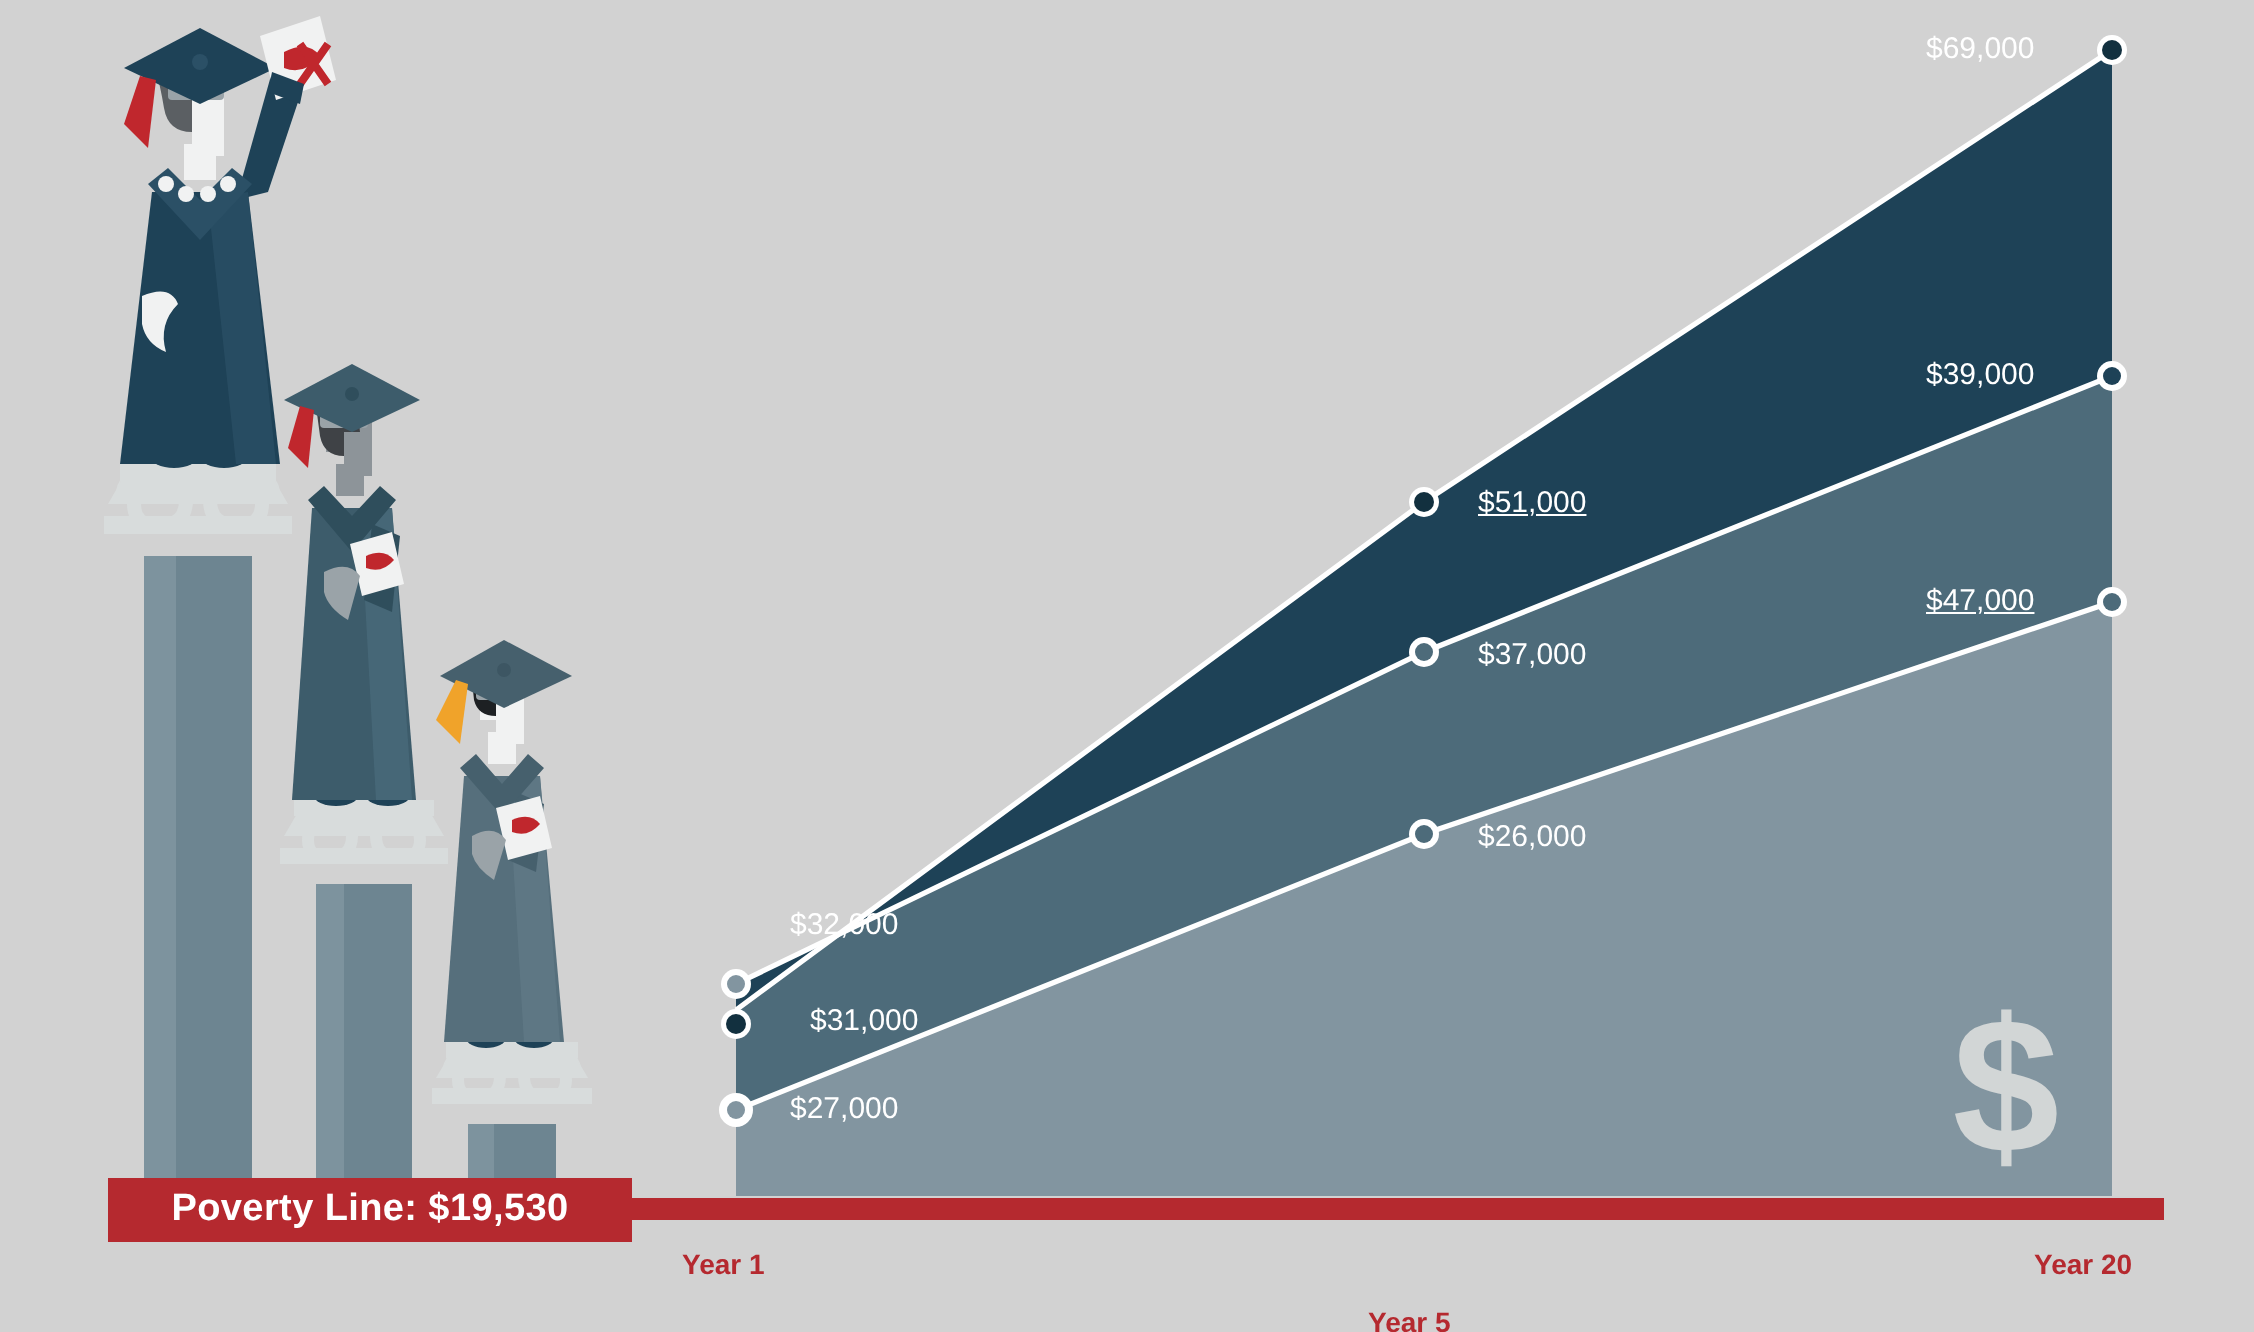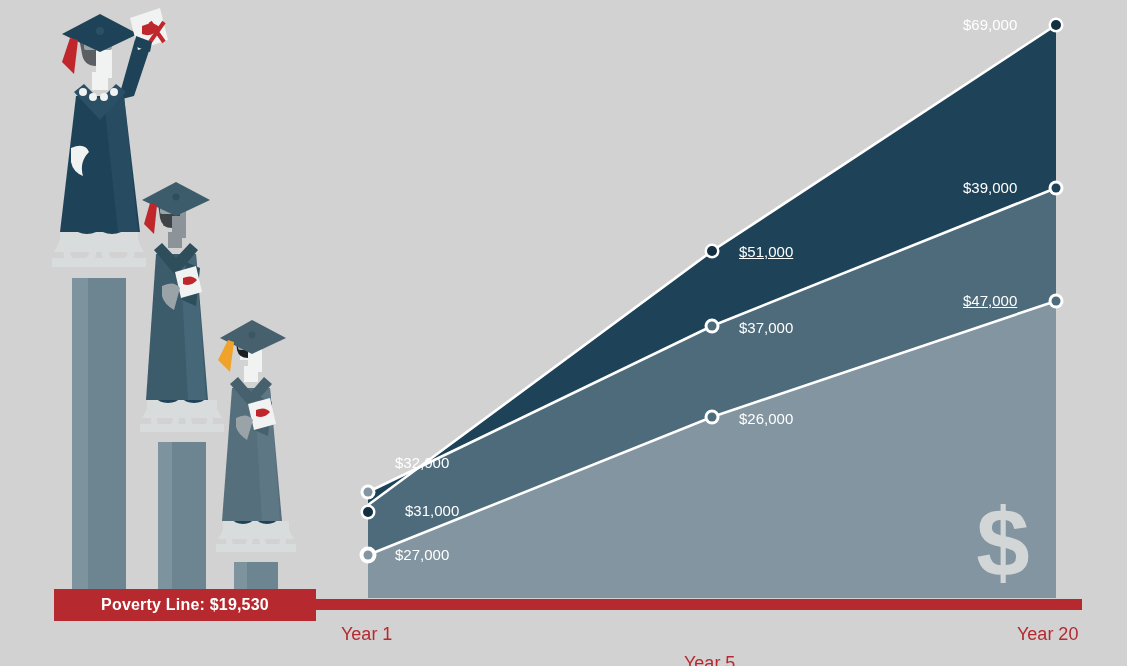--- a/index.html
+++ b/index.html
@@ -20,26 +20,26 @@
   .pt-label{
     position:absolute;color:#ffffff;font-size:15px;white-space:nowrap;
     font-family:"Liberation Sans", sans-serif;
   }
 
   .poverty-banner{
     position:absolute;left:54px;top:589px;width:262px;height:32px;
     background:#b5292f;display:flex;align-items:center;justify-content:center;
   }
   .poverty-banner span{
-    color:#ffffff;font-size:16px;font-weight:bold;letter-spacing:.2px;white-space:nowrap;
+    color:#ffffff;font-size:19px;font-weight:bold;letter-spacing:.2px;white-space:nowrap;
   }
   .poverty-rule{position:absolute;left:316px;top:599px;width:766px;height:11px;background:#b5292f;}
 
   .year-label{
-    position:absolute;top:624px;color:#b5292f;font-size:18px;font-weight:normal;
+    position:absolute;top:624px;color:#b5292f;font-size:14px;font-weight:bold;
     white-space:nowrap;
   }
 </style>
 </head>
 <body>
 
 <div id="stage">
 
   <svg class="chart-svg" width="1127" height="666" viewBox="0 0 1127 666" aria-hidden="true">
 

